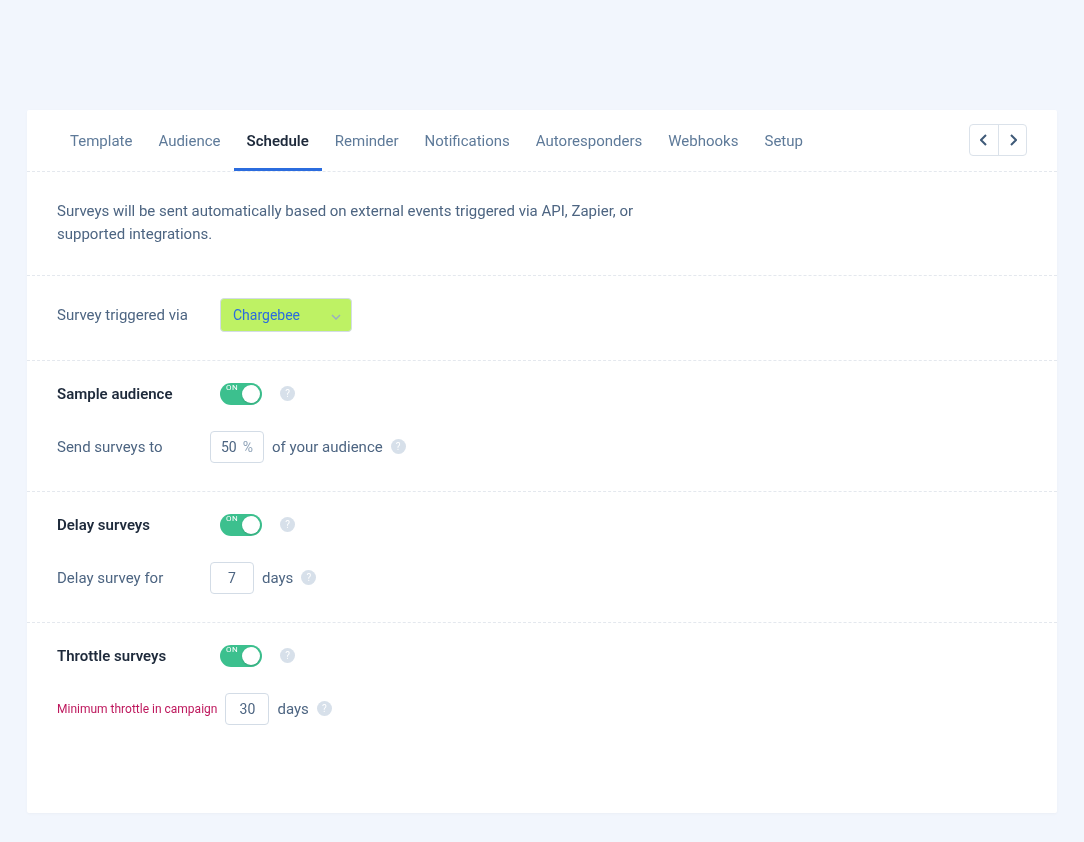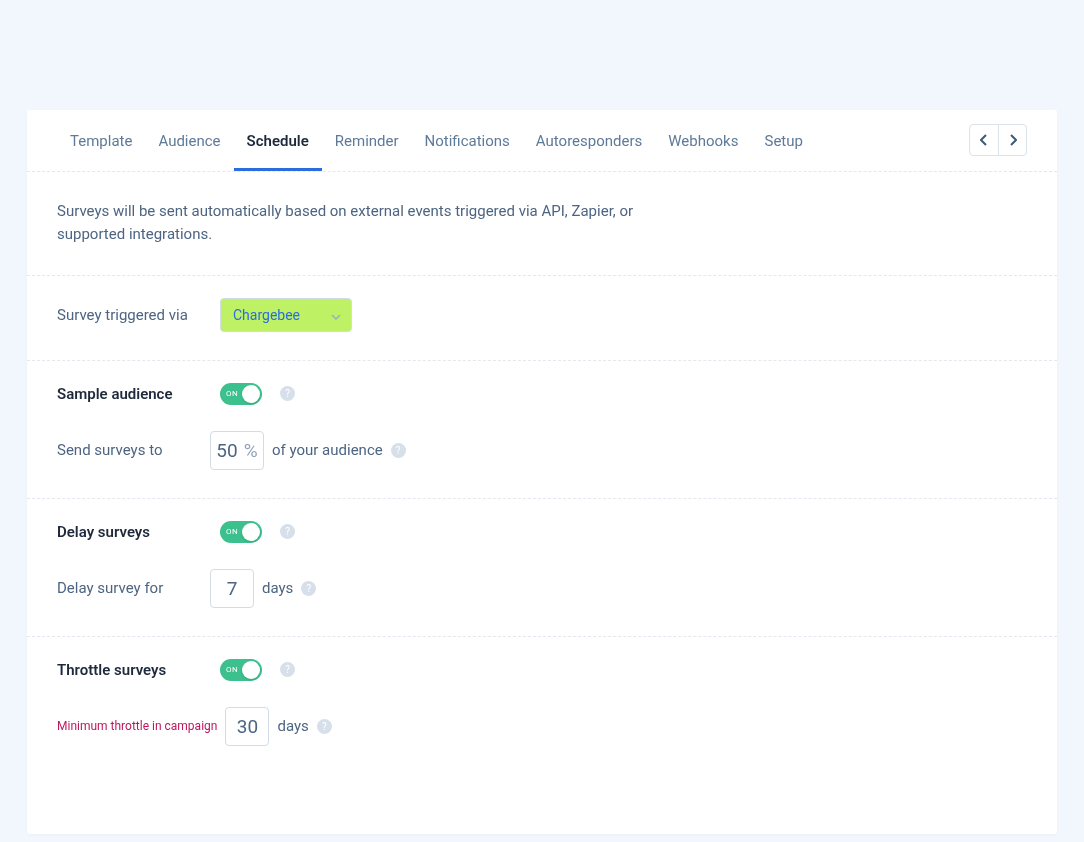--- a/index.html
+++ b/index.html
@@ -128,21 +128,21 @@
   .callout .icon svg { width: 16px; height: 16px; }
   .callout a { color: #6a5f2d; text-decoration: underline; cursor: pointer; }
 
   .toggle {
     width: 42px;
     height: 22px;
     border-radius: 22px;
     background: #3cc08e;
     position: relative;
     display: inline-flex;
-    align-items: center;
+    align-items: flex-start;
     cursor: pointer;
     padding-left: 6px;
     color: #fff;
     font-size: 8px;
     letter-spacing: 0.5px;
     flex-shrink: 0;
   }
   .toggle::after {
     content: "";
     position: absolute;
@@ -168,21 +168,21 @@
     cursor: pointer;
     flex-shrink: 0;
   }
 
   .num-input {
     border: 1px solid #d3dce6;
     border-radius: 4px;
     padding: 7px 0;
     width: 54px;
     text-align: center;
-    font-size: 19px;
+    font-size: 14px;
     color: #4d6582;
     display: inline-flex;
     align-items: center;
     justify-content: center;
     gap: 6px;
   }
   .num-input .unit { color: #8fa3b8; }
   .num-input-sm { width: 44px; }
   .after-text { font-size: 15px; color: #4d6582; }
 

